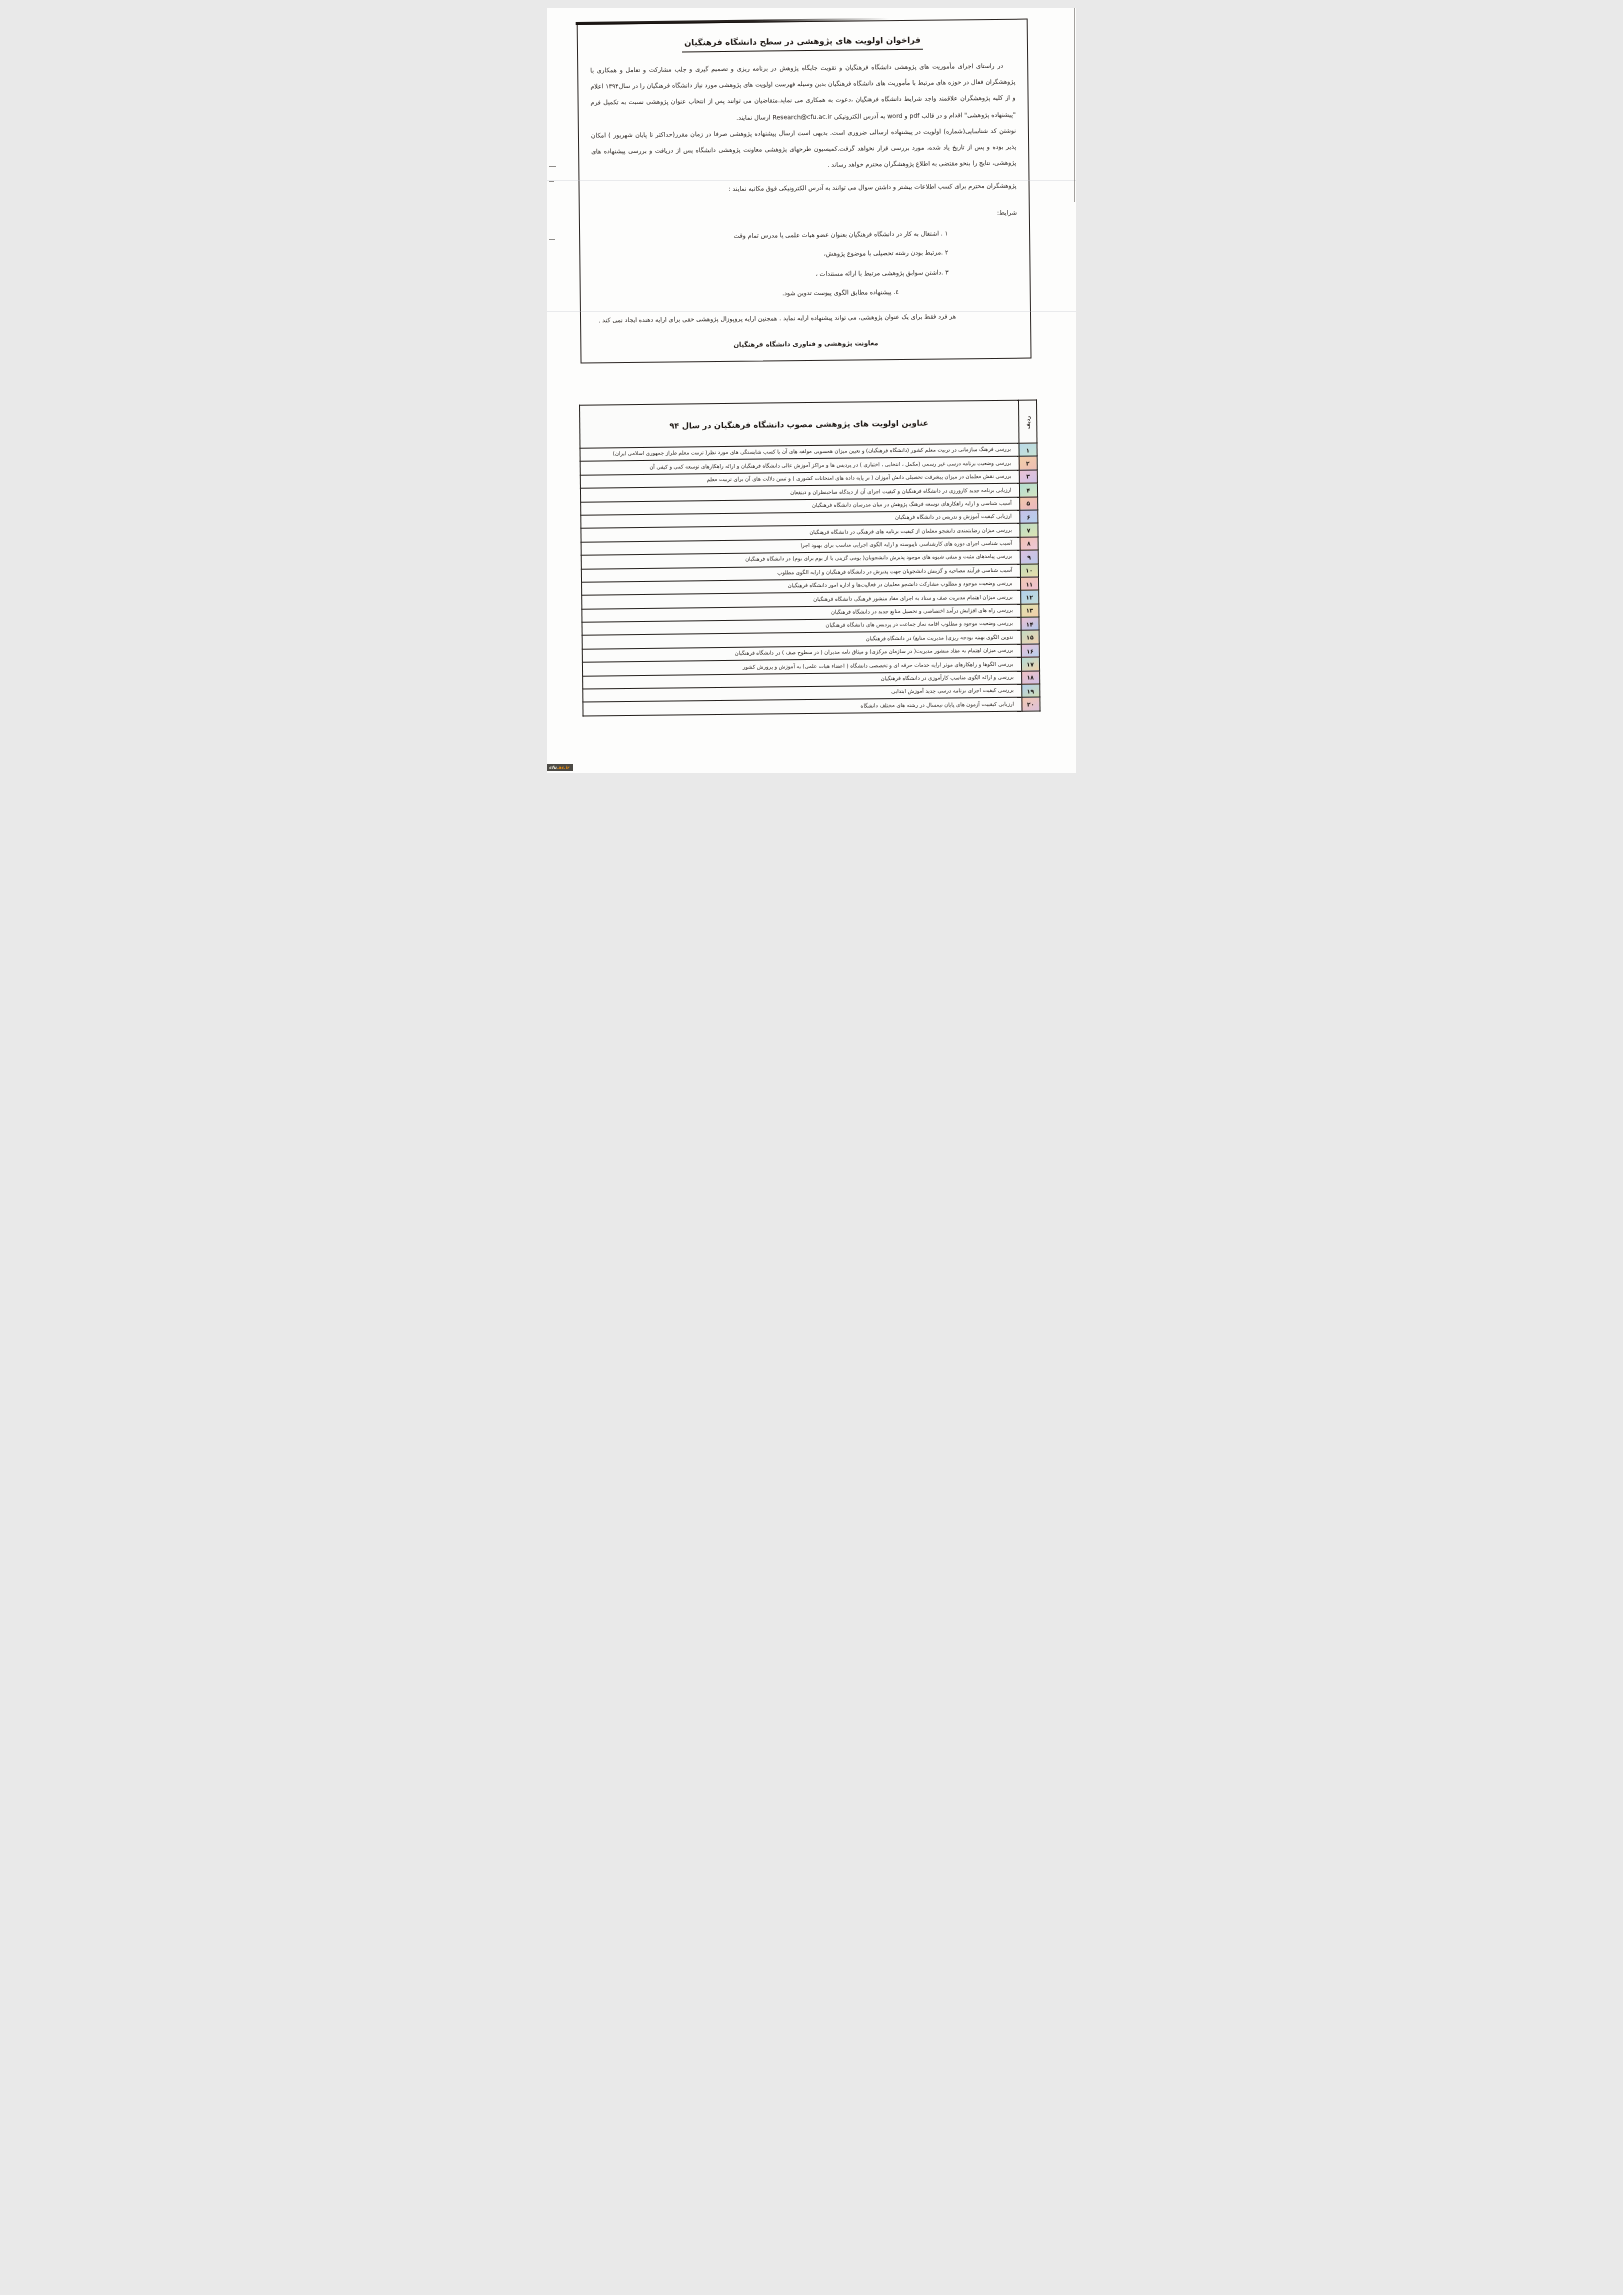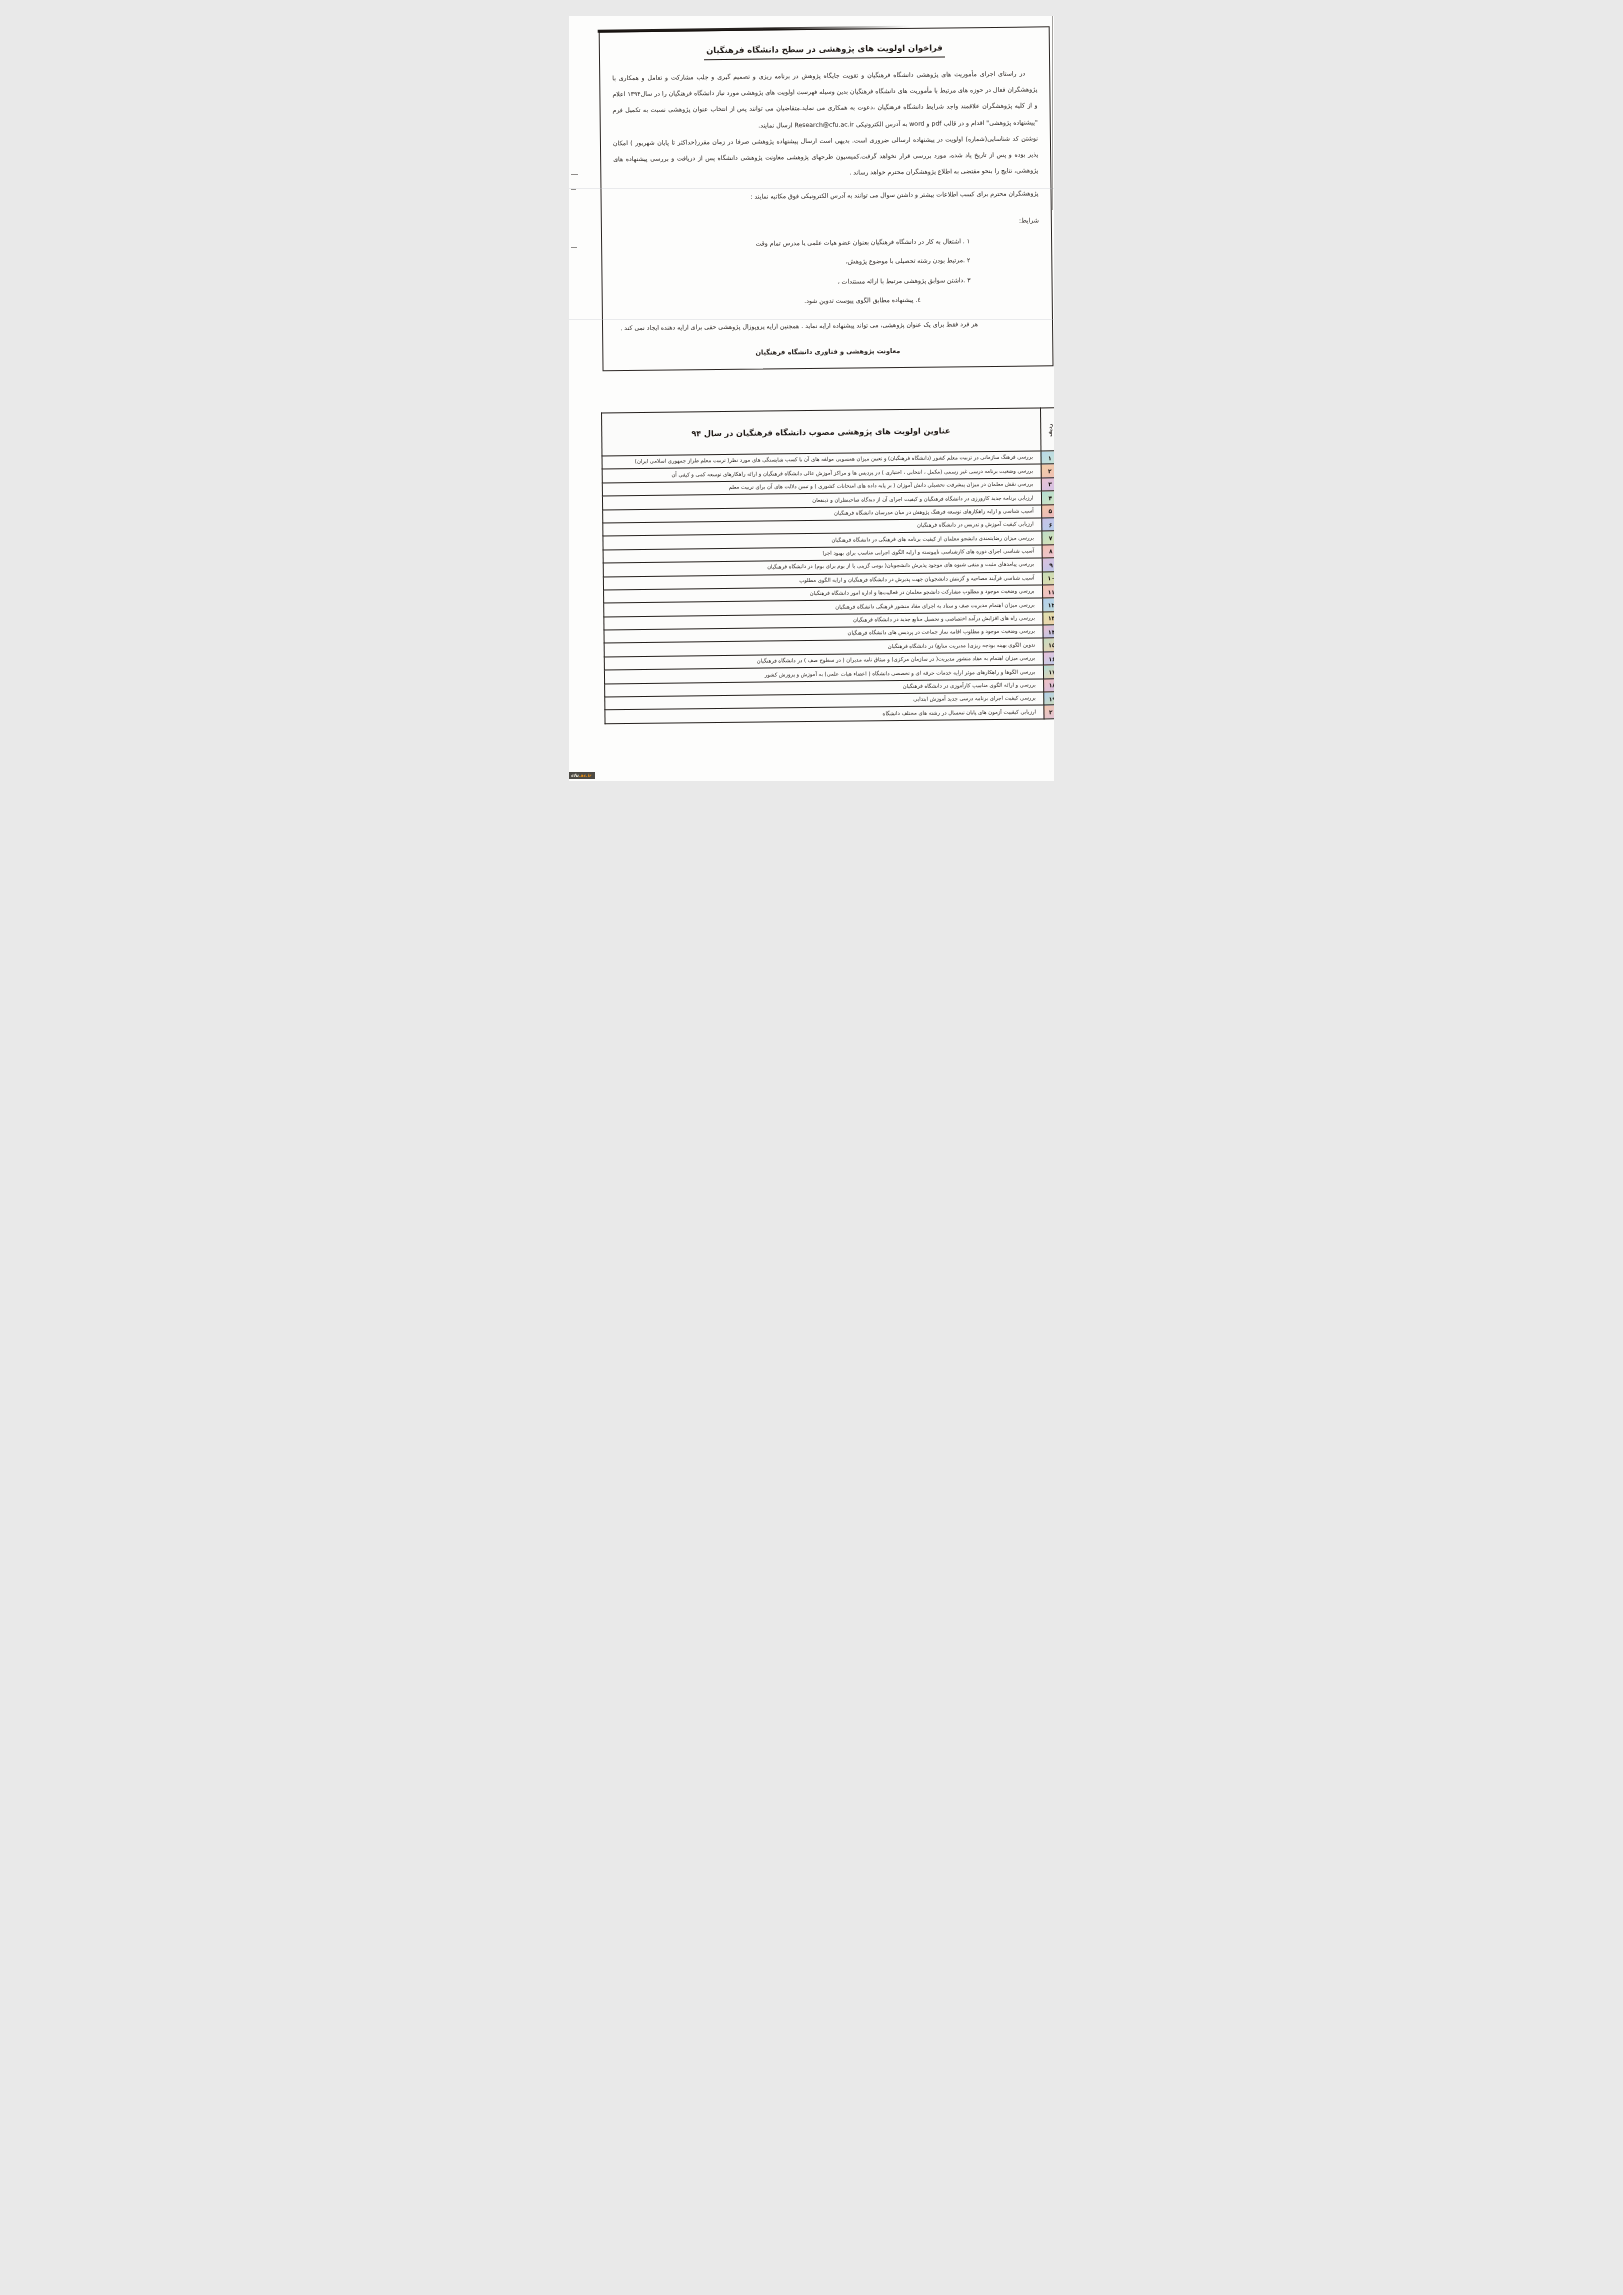--- a/index.html
+++ b/index.html
@@ -1,19 +1,19 @@
 <!DOCTYPE html>
 <html lang="fa" style="font-size:7.4px"><head>
 <meta charset="utf-8">
 <style>
   html,body{margin:0;padding:0;background:#e9e9e9;}
   .page{
     position:relative;
-    width:485px;height:765px;
-    margin:16px auto;
+    width:529px;height:765px;
+    margin:8px auto;
     background:#fdfdfc;
     overflow:hidden;
     font-family:"DejaVu Sans", sans-serif;
     color:#221c18;
   }
   .content{
     position:absolute; inset:0;
     transform:rotate(-0.65deg);
     transform-origin:50% 40%;
   }

